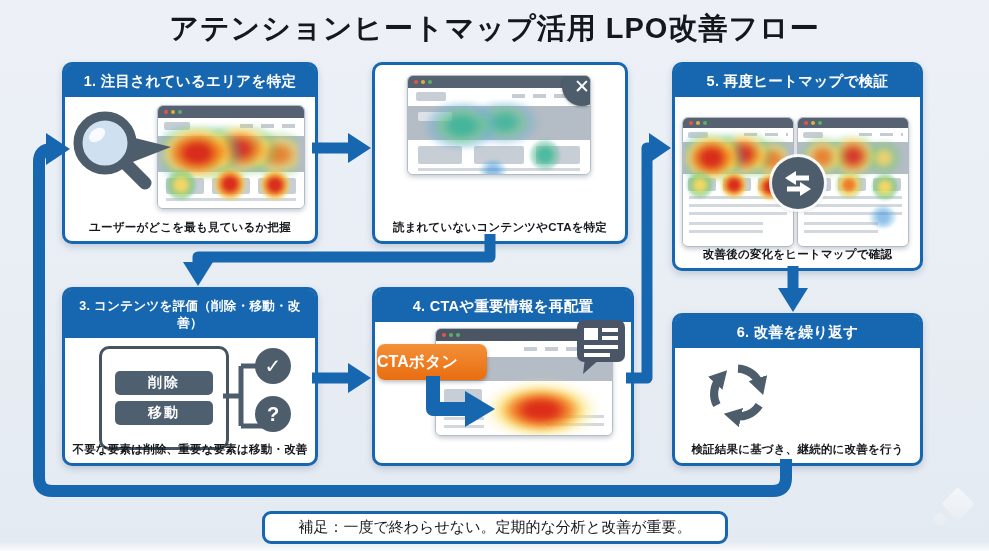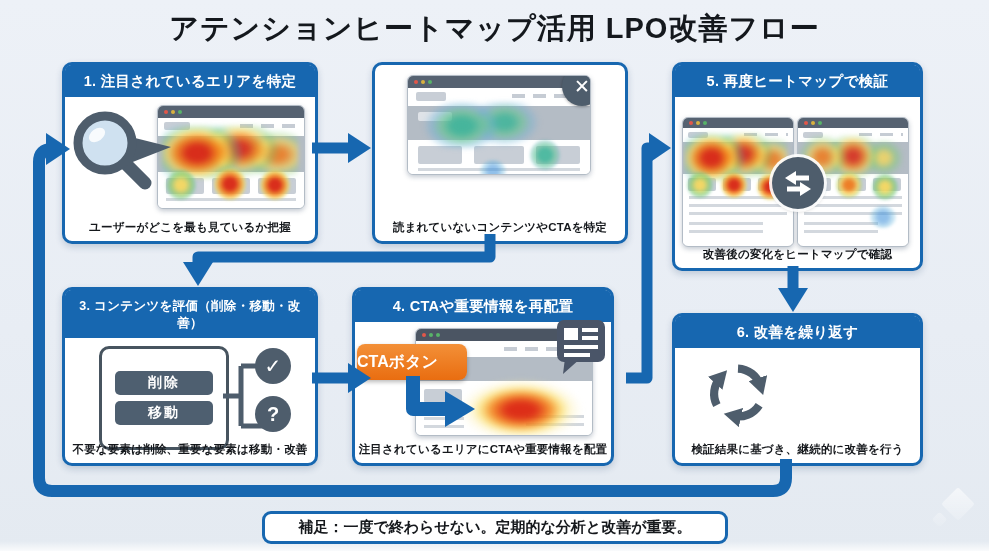--- a/index.html
+++ b/index.html
@@ -67,21 +67,21 @@
     color:#fff;font-weight:bold;font-size:16px;display:flex;align-items:center;z-index:3;}
   
   .swap-circle{position:absolute;left:calc(50% - 26px);top:46px;width:52px;height:52px;border-radius:50%;
     background:#4e5d6c;box-shadow:0 0 0 3px rgba(255,255,255,.9),0 2px 4px rgba(0,0,0,.25);
     display:flex;align-items:center;justify-content:center;z-index:3;}
   
   .pdca-text{position:absolute;left:106px;top:36px;font-size:16.5px;font-weight:bold;color:#15181c;}
   
   .footnote{position:absolute;left:262px;top:511px;width:466px;height:33px;background:#fff;
     border:3px solid #1767b0;border-radius:9px;box-sizing:border-box;display:flex;align-items:center;
-    justify-content:center;font-size:15px;font-weight:bold;color:#15181c;z-index:3;}
+    justify-content:center;font-size:15px;font-weight:normal;color:#15181c;z-index:3;}
   .connectors{position:absolute;left:0;top:0;z-index:2;pointer-events:none;}
   .conn{stroke:#1767b0;stroke-width:11;fill:none;stroke-linejoin:round;}
   .conn-w{stroke:#1767b0;stroke-width:12;fill:none;stroke-linejoin:round;}
   .head{fill:#1767b0;}
   .sparkle{position:absolute;left:946px;top:492px;width:24px;height:24px;transform:rotate(45deg);
     background:linear-gradient(135deg,rgba(255,255,255,.6),rgba(255,255,255,.15));border-radius:3px;}
   .sparkle.s2{left:934px;top:514px;width:11px;height:11px;opacity:.5;}
 </style>
 </head>
 <body>
@@ -238,21 +238,21 @@
       <div class="mini-circle" style="left:190px;top:10px;">
         <span>✓</span>
       </div>
       <div class="mini-circle" style="left:190px;top:58px;">
         <span>?</span>
       </div>
       <div class="step-caption">不要な要素は削除、重要な要素は移動・改善</div>
     </div>
   </div>
 
-  <div class="step" style="left:352px;top:287px;width:256px;height:173px;">
+  <div class="step" style="left:372px;top:287px;width:256px;height:173px;">
     <div class="step-header">4. CTAや重要情報を再配置</div>
     <div class="step-body">
       <div class="bw" style="left:60px;top:6px;width:176px;height:106px;">
         <div class="bwbar" style="background:#4b5563;">
           <span class="bwdot d-r"></span>
           <span class="bwdot d-g"></span>
           <span class="bwdot d-g"></span>
         </div>
         <div class="bwbody">
           <div class="navlinks" style="right:8px;top:6px;width:80px;"></div>
@@ -272,21 +272,20 @@
       </svg>
       <svg style="position:absolute;right:2px;top:-4px;z-index:3;" width="58" height="58" viewBox="0 0 58 58">
         <rect x="6" y="2" width="48" height="42" rx="7" fill="#4a5568"></rect>
         <polygon points="14,40 30,40 12,56" fill="#4a5568"></polygon>
         <rect x="13" y="10" width="14" height="12" fill="#fff"></rect>
         <rect x="31" y="10" width="16" height="4" fill="#fff"></rect>
         <rect x="31" y="18" width="16" height="4" fill="#fff"></rect>
         <rect x="13" y="27" width="34" height="4" fill="#fff"></rect>
         <rect x="13" y="35" width="26" height="4" fill="#fff"></rect>
       </svg>
-      <div class="step-caption">注目されているエリアにCTAや重要情報を配置</div>
     </div>
   </div>
 
   <div class="step" style="left:672px;top:313px;width:245px;height:147px;">
     <div class="step-header">6. 改善を繰り返す</div>
     <div class="step-body">
       <svg style="position:absolute;left:26px;top:8px;" width="74" height="74" viewBox="0 0 100 100">
         <defs>
           <marker id="cyc-head" viewBox="0 0 10 10" refX="4" refY="5" markerWidth="2.4" markerHeight="2.4" orient="auto">
             <path d="M0,0 L9,5 L0,10 z" fill="#4e5d6c"></path>

